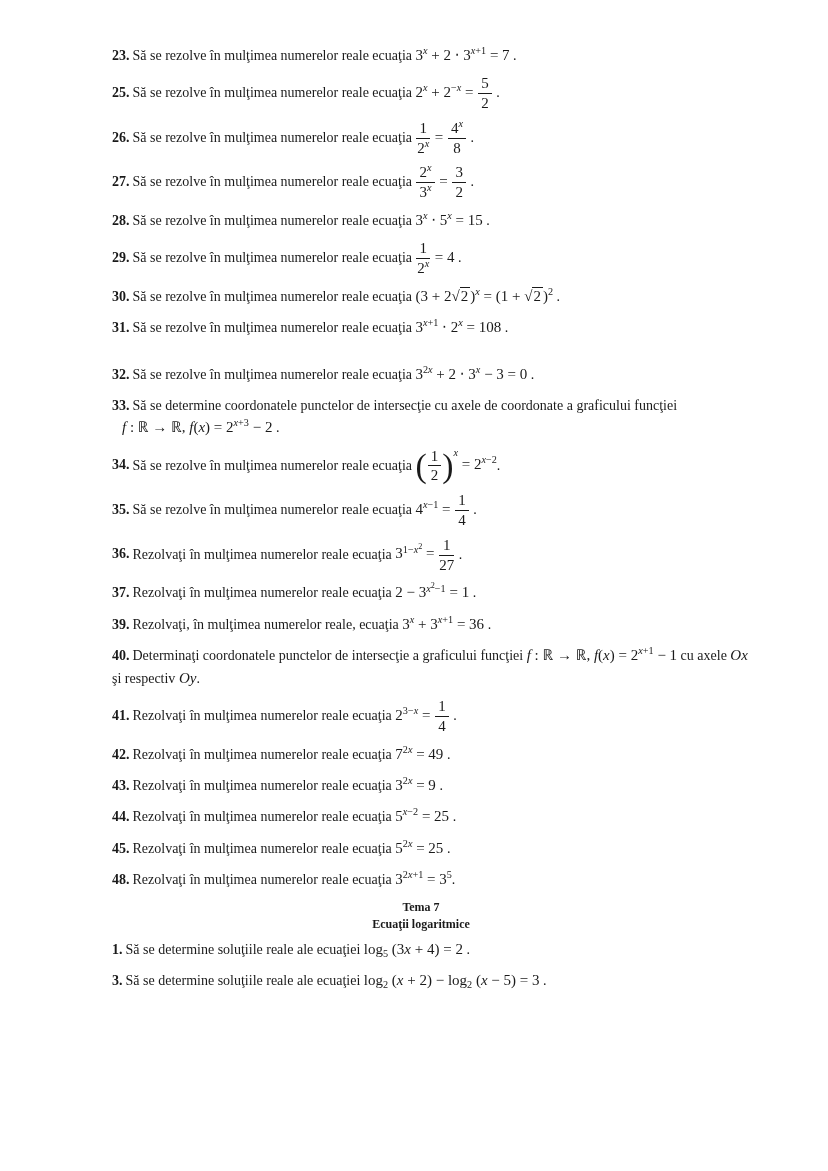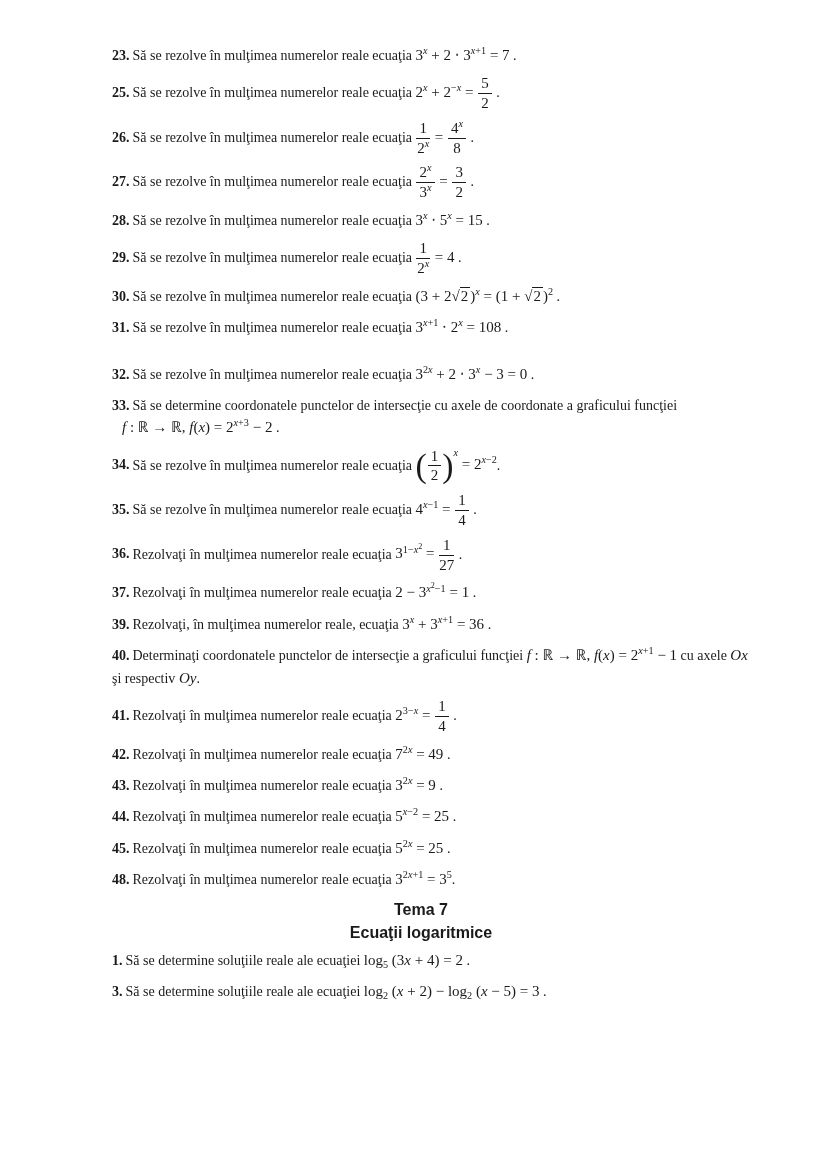--- a/index.html
+++ b/index.html
@@ -23,23 +23,23 @@
   .math sup sup{font-size:0.8em;vertical-align:0.5em;}
   .frac{display:inline-block;vertical-align:middle;text-align:center;line-height:1.12;padding:0 1px;}
   .frac .fn{display:block;border-bottom:1px solid currentColor;padding:0 3px 1px 3px;}
   .frac .fd{display:block;padding-top:1px;}
   .sqrt .sqi{border-top:1px solid currentColor;padding:0 2px 0 1px;}
   .bigp{display:inline-block;font-size:225%;line-height:0.72;vertical-align:middle;font-weight:normal;}
   .bigp + sup{vertical-align:1.25em;}
   .spacer{display:inline-block;width:10px;}
   .heading{
     text-align:center;
-    font-family:Liberation Sans, sans-serif;
+    font-family:Liberation Serif, serif;
     font-weight:bold;
-    font-size:16px;
+    font-size:12px;
     line-height:1.4;
     margin:4px 30px 5px 0;
   }
 </style>
 </head>
 <body>
 
 <div class="page">
   <div id="exp-list">
       <div class="problem"><span class="pnum">23.</span><span class="ptext">Să se rezolve în mulţimea numerelor reale  ecuaţia </span><span class="math">3<sup><i>x</i></sup> + 2 ⋅ 3<sup><i>x</i>+1</sup> = 7</span><span class="ptext"> .</span></div>

